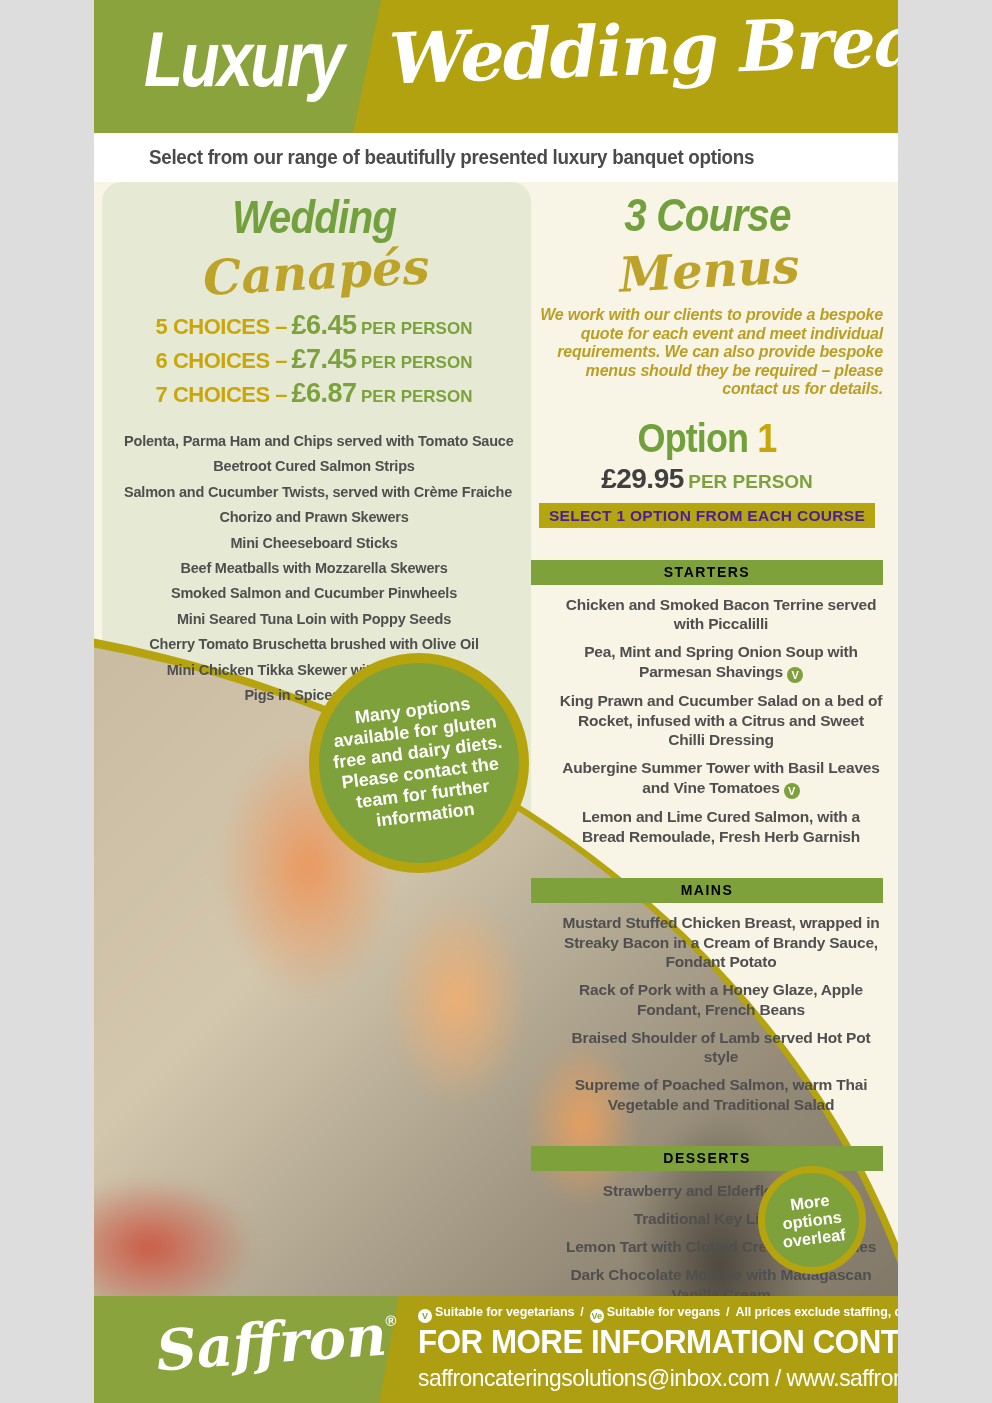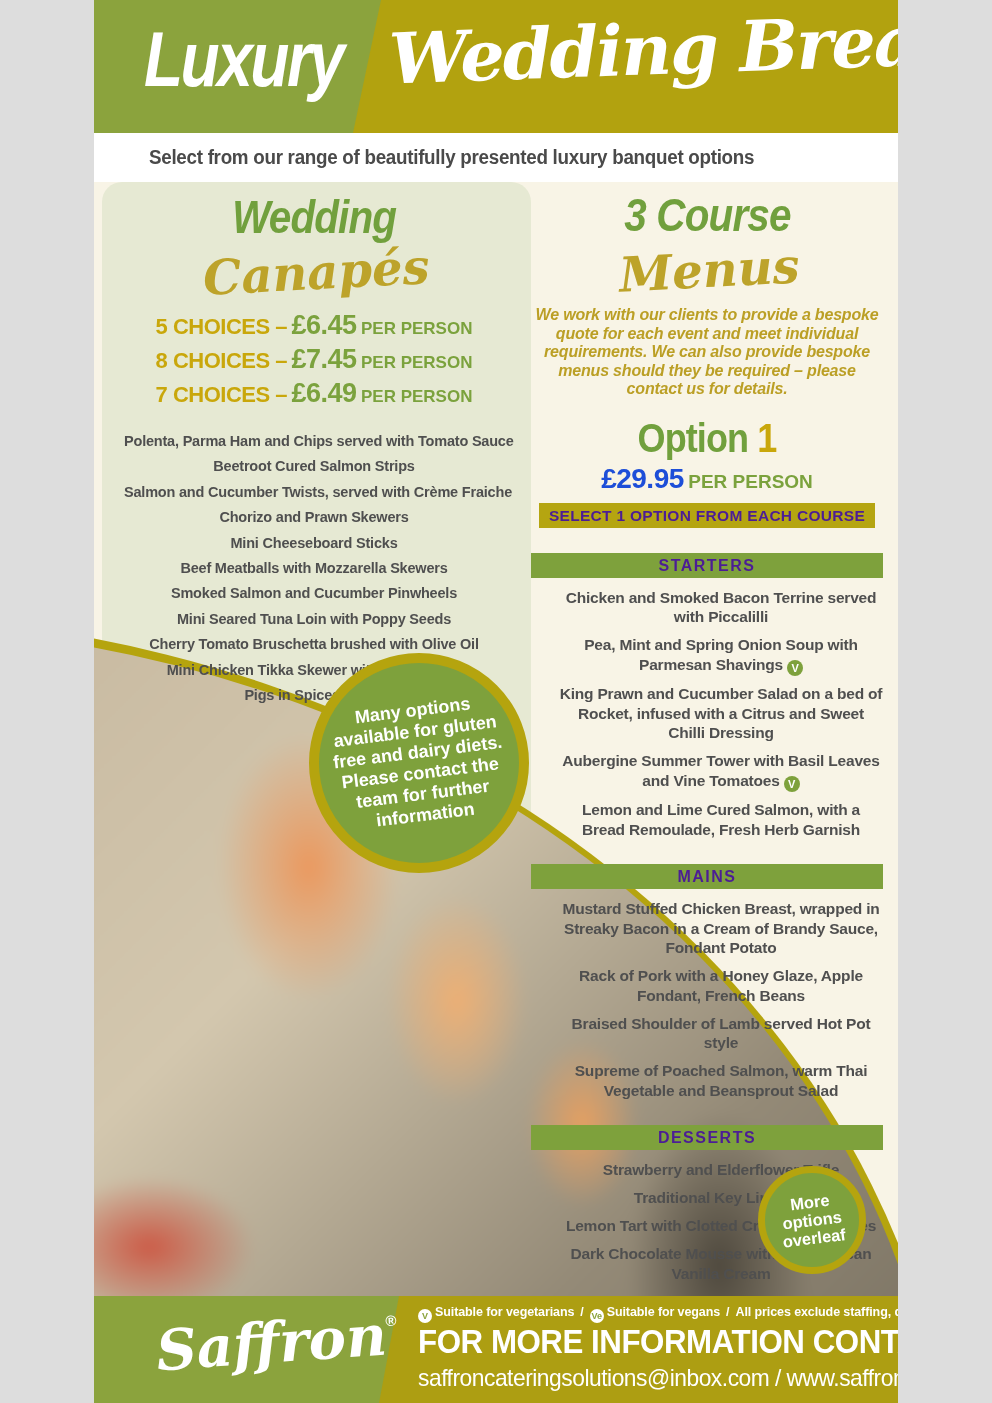--- a/index.html
+++ b/index.html
@@ -67,31 +67,31 @@
   .price-row{line-height:30px;white-space:nowrap;}
   .gold{color:#c9a70b;font-weight:bold;font-size:22px;letter-spacing:-.5px;}
   .pbig{color:#7ba23d;font-weight:bold;font-size:27px;letter-spacing:-.5px;}
   .pper{color:#7ba23d;font-weight:bold;font-size:17px;}
 
   .clist{margin-top:17px;}
   .citem{font-size:14.5px;font-weight:bold;color:#4f4f4f;line-height:25.4px;white-space:nowrap;
         letter-spacing:-.2px;}
 
   .intro{margin-top:8px;font-size:16px;font-weight:bold;font-style:italic;color:#bb9f25;
-        line-height:18.5px;letter-spacing:-.2px;}
+        line-height:18.5px;letter-spacing:-.2px;text-align:right;}
   .option{margin-top:17px;font-size:40px;font-weight:bold;letter-spacing:-1px;color:#71a03d;
         transform:scaleX(.9);}
   .option .num{color:#c9a70b;}
   .bigprice{margin-top:2px;}
-  .bp1{font-size:28px;font-weight:bold;color:#1d4ed8;letter-spacing:-.5px;}
+  .bp1{font-size:28px;font-weight:bold;color:#404040;letter-spacing:-.5px;}
   .bp2{font-size:19px;font-weight:bold;color:#7ba23d;}
   .select-badge{display:inline-block;margin-top:8px;background:#b5a511;color:#4c1d95;
         font-size:15.5px;font-weight:bold;letter-spacing:.3px;padding:4px 10px 3px;}
 
-  .course-bar{margin-top:25px;background:#7ea13c;color:#4c1d95;font-size:16px;font-weight:bold;
+  .course-bar{margin-top:32px;background:#7ea13c;color:#000000;font-size:14px;font-weight:bold;
         letter-spacing:1.5px;line-height:25px;height:25px;}
   .mlist{margin-top:10px;padding-left:28px;}
   .mitem{font-size:15.5px;font-weight:bold;color:#4f4f4f;line-height:19.5px;margin-bottom:8.5px;
         letter-spacing:-.2px;}
   .vicon{display:inline-block;width:16px;height:16px;border-radius:50%;background:#7ea13c;
         color:#fff;font-size:11px;font-weight:bold;line-height:16px;text-align:center;
         margin-left:4px;vertical-align:-2px;}
 
   
   .circle{position:absolute;border-radius:50%;display:flex;align-items:center;justify-content:center;
@@ -157,28 +157,28 @@
     </div>
     <div class="price-block">
 
         <div class="price-row">
           <span class="gold">5 CHOICES –</span>
           <span class="pbig">£6.45</span>
           <span class="pper">PER PERSON</span>
         </div>
 
         <div class="price-row">
-          <span class="gold">8 CHOICES –</span>
+          <span class="gold">6 CHOICES –</span>
           <span class="pbig">£7.45</span>
           <span class="pper">PER PERSON</span>
         </div>
 
         <div class="price-row">
           <span class="gold">7 CHOICES –</span>
-          <span class="pbig">£6.49</span>
+          <span class="pbig">£6.87</span>
           <span class="pper">PER PERSON</span>
         </div>
       </div>
     <div class="clist">
 
         <div class="citem">Polenta, Parma Ham and Chips served with Tomato Sauce</div>
 
         <div class="citem">Beetroot Cured Salmon Strips</div>
 
         <div class="citem">Salmon and Cucumber Twists, served with Crème Fraiche</div>
@@ -235,21 +235,21 @@
 
     <div class="course-bar">MAINS</div>
     <div class="mlist">
 
         <div class="mitem"><span>Mustard Stuffed Chicken Breast, wrapped in Streaky Bacon in a Cream of Brandy Sauce, Fondant Potato</span></div>
 
         <div class="mitem"><span>Rack of Pork with a Honey Glaze, Apple Fondant, French Beans</span></div>
 
         <div class="mitem"><span>Braised Shoulder of Lamb served Hot Pot style</span></div>
 
-        <div class="mitem"><span>Supreme of Poached Salmon, warm Thai Vegetable and Beansprout Salad</span></div>
+        <div class="mitem"><span>Supreme of Poached Salmon, warm Thai Vegetable and Traditional Salad</span></div>
 
       </div>
 
     <div class="course-bar">DESSERTS</div>
     <div class="mlist">
 
         <div class="mitem"><span>Strawberry and Elderflower Trifle</span></div>
 
         <div class="mitem"><span>Traditional Key Lime Pie</span></div>
 

